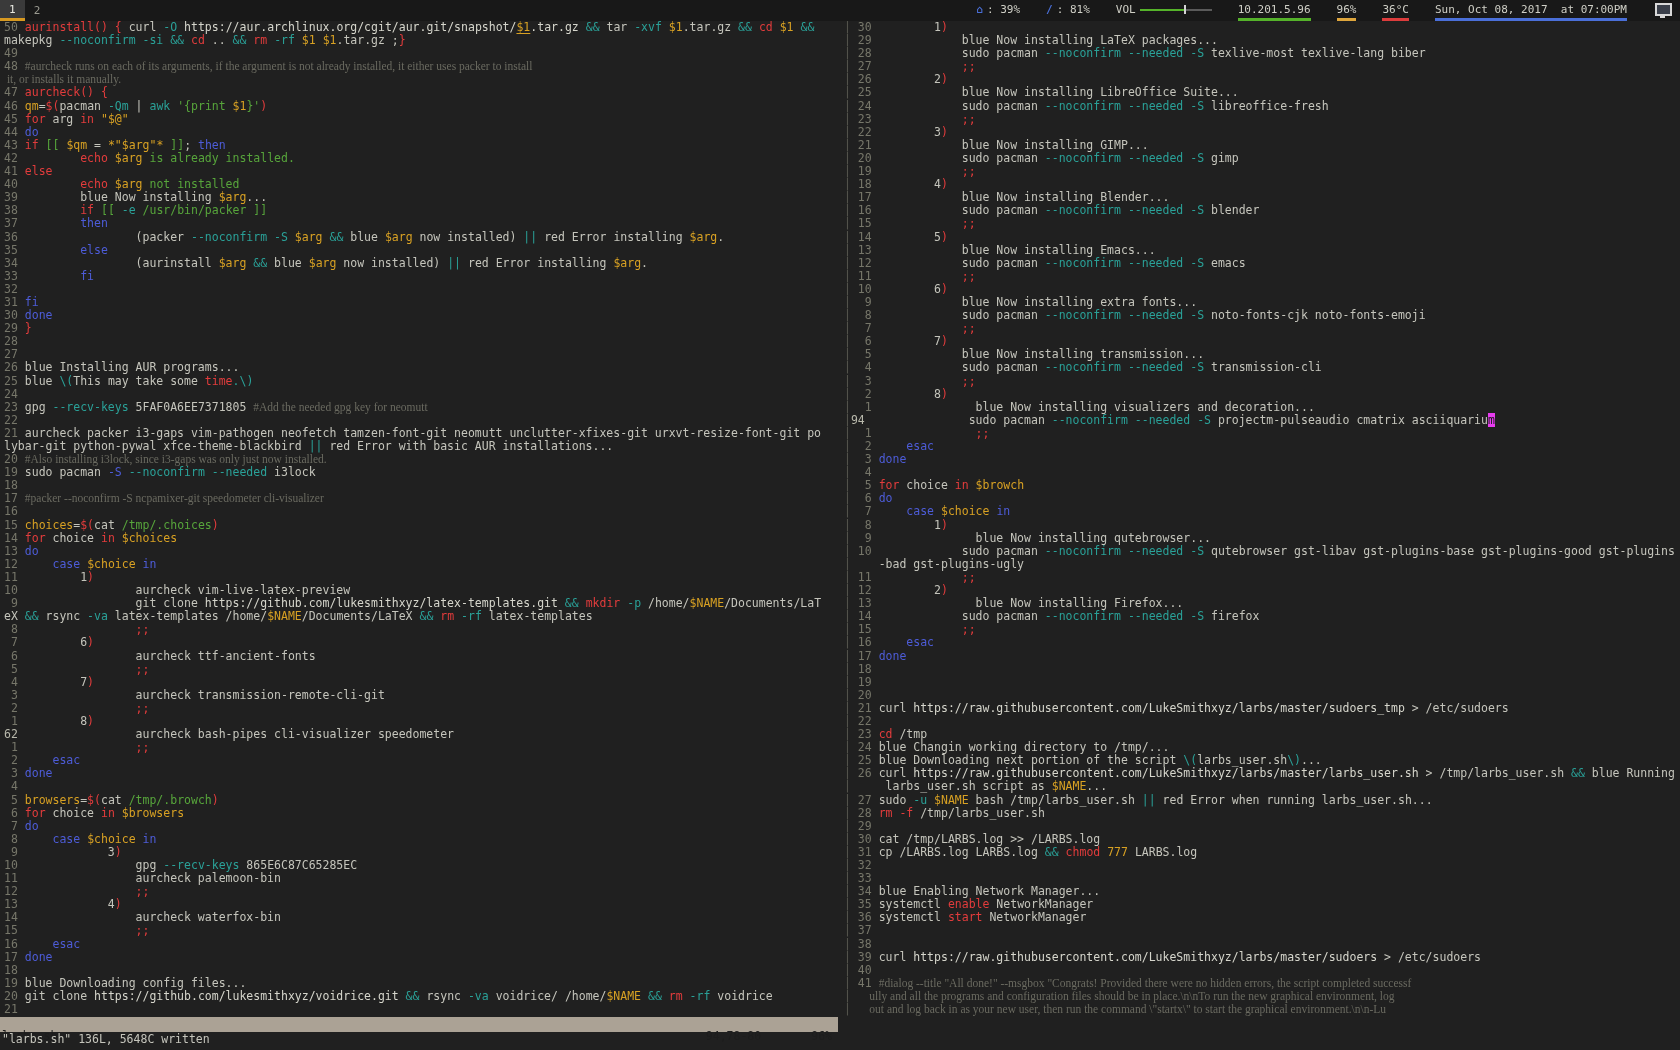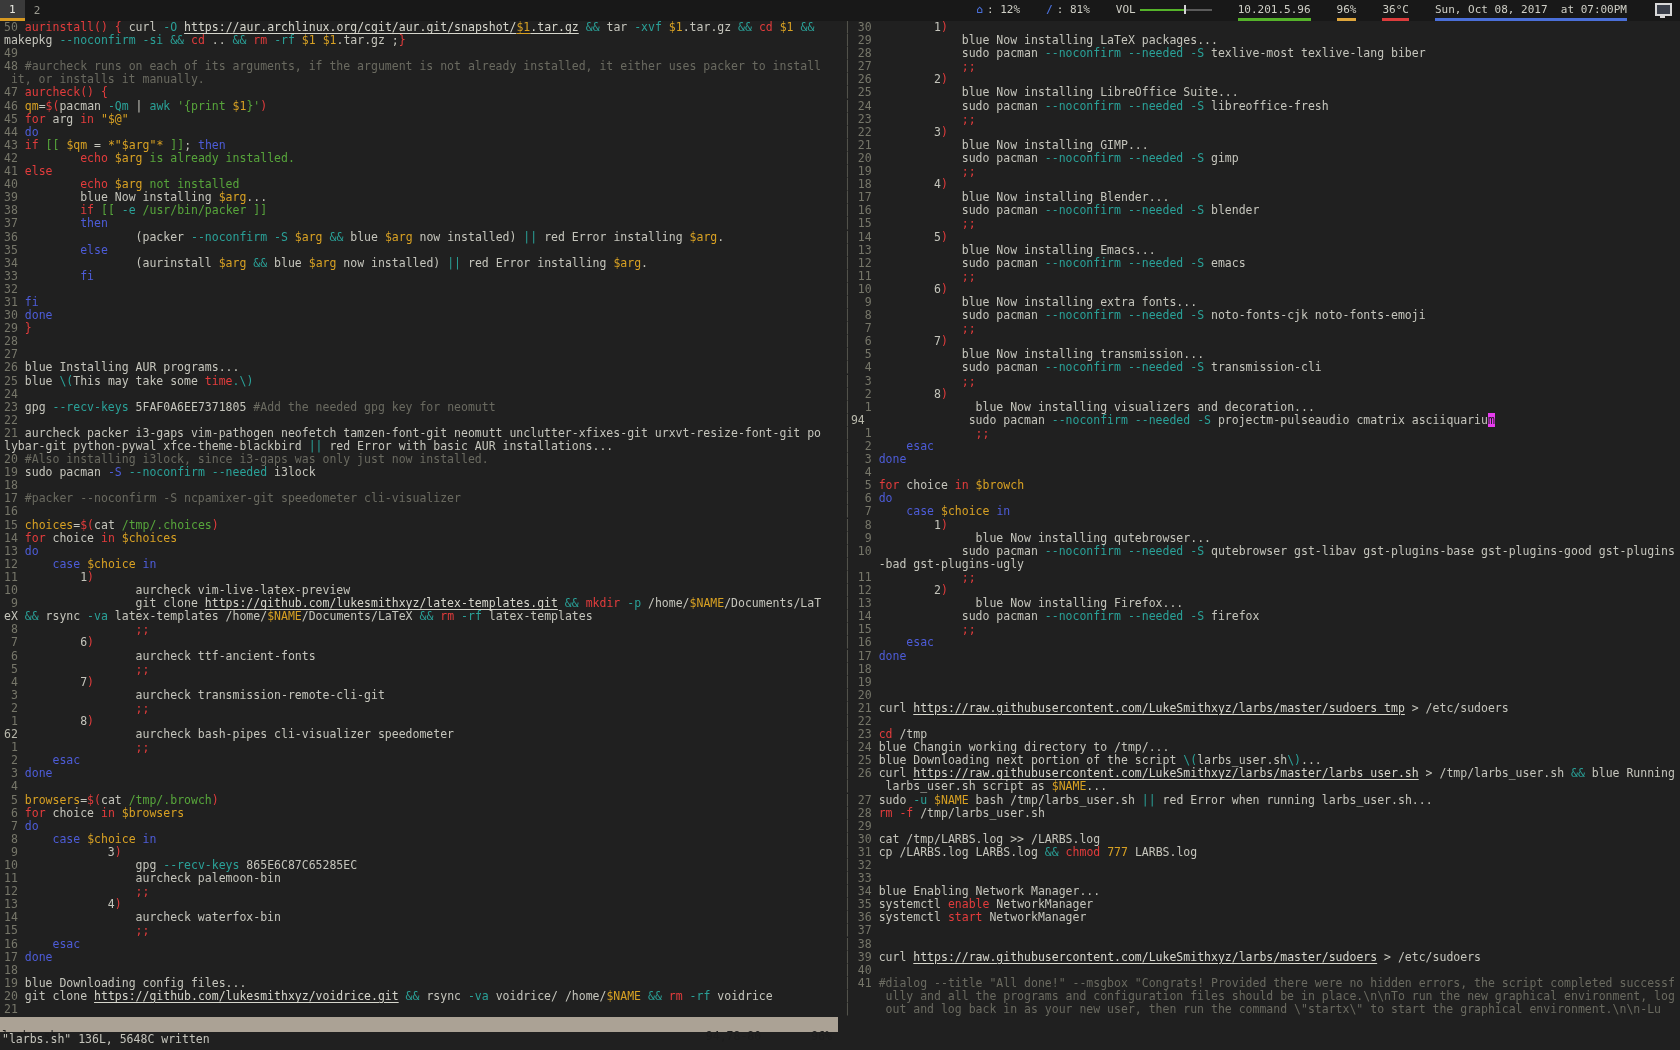--- a/index.html
+++ b/index.html
@@ -27,22 +27,22 @@
   .tray-icon:after{content:"";position:absolute;left:3px;bottom:-4px;width:5px;height:2px;background:#d8d8d8;}
   
   .editor{display:flex;height:996px;overflow:hidden;}
   .pane{white-space:pre;overflow:hidden;}
   .pane .row{height:13.1px;line-height:13.1px;}
   .pane-left{width:842px;padding-left:4px;}
   .pane-right{width:838px;}
   .n{color:var(--linenr);} .nc{color:#b9b9ac;text-align:center;}
   .t{color:var(--fg);} .r{color:var(--red);} .b{color:var(--blue);}
   .g{color:var(--green);} .o{color:var(--orange);} .c{color:var(--teal);}
-  .k{color:var(--comment);}
-  .u{color:#d6d6cc;text-decoration:underline;text-underline-offset:2px;}
+  .k{color:var(--comment);font-family:Liberation Serif, serif;}
+  .u{color:#d6d6cc;text-underline-offset:2px;}
   .uo{color:var(--orange);text-decoration:underline;text-underline-offset:2px;}
   .m{background:var(--cursor);color:#1a1a1a;}
   .sep{color:#56564e;}
   
   .statusrow{display:flex;height:15px;line-height:15px;white-space:pre;}
   .status-inactive{width:842px;padding-left:4px;color:var(--fg);overflow:hidden;}
   .status-active{width:838px;background:var(--status-bg);color:#1d1d1d;display:flex;padding:12px 6px 0 2px;box-sizing:border-box;}
   .status-active .ruler{margin-left:auto;}
   .status-active .pct{margin-left:50px;}
   .cmdline{height:15px;line-height:15px;color:var(--fg);padding-left:2px;white-space:pre;}
@@ -56,21 +56,21 @@
     <div class="ws">
       <div class="ws-btn active">
           <span>1</span>
         </div>
       <div class="ws-btn">
           <span>2</span>
         </div>
     </div>
     <div class="bar-right">
       <div class="module">
-        <span class="mi">⌂</span><span>: 12%</span>
+        <span class="mi">⌂</span><span>: 39%</span>
       </div>
       <div class="module">
         <span class="mi">/</span><span>: 81%</span>
       </div>
       <div class="module">
         <span>VOL</span>
         <div class="vol-track">
           <div class="vol-fill"></div>
           <div class="vol-rest"></div>
           <div class="vol-thumb"></div>

